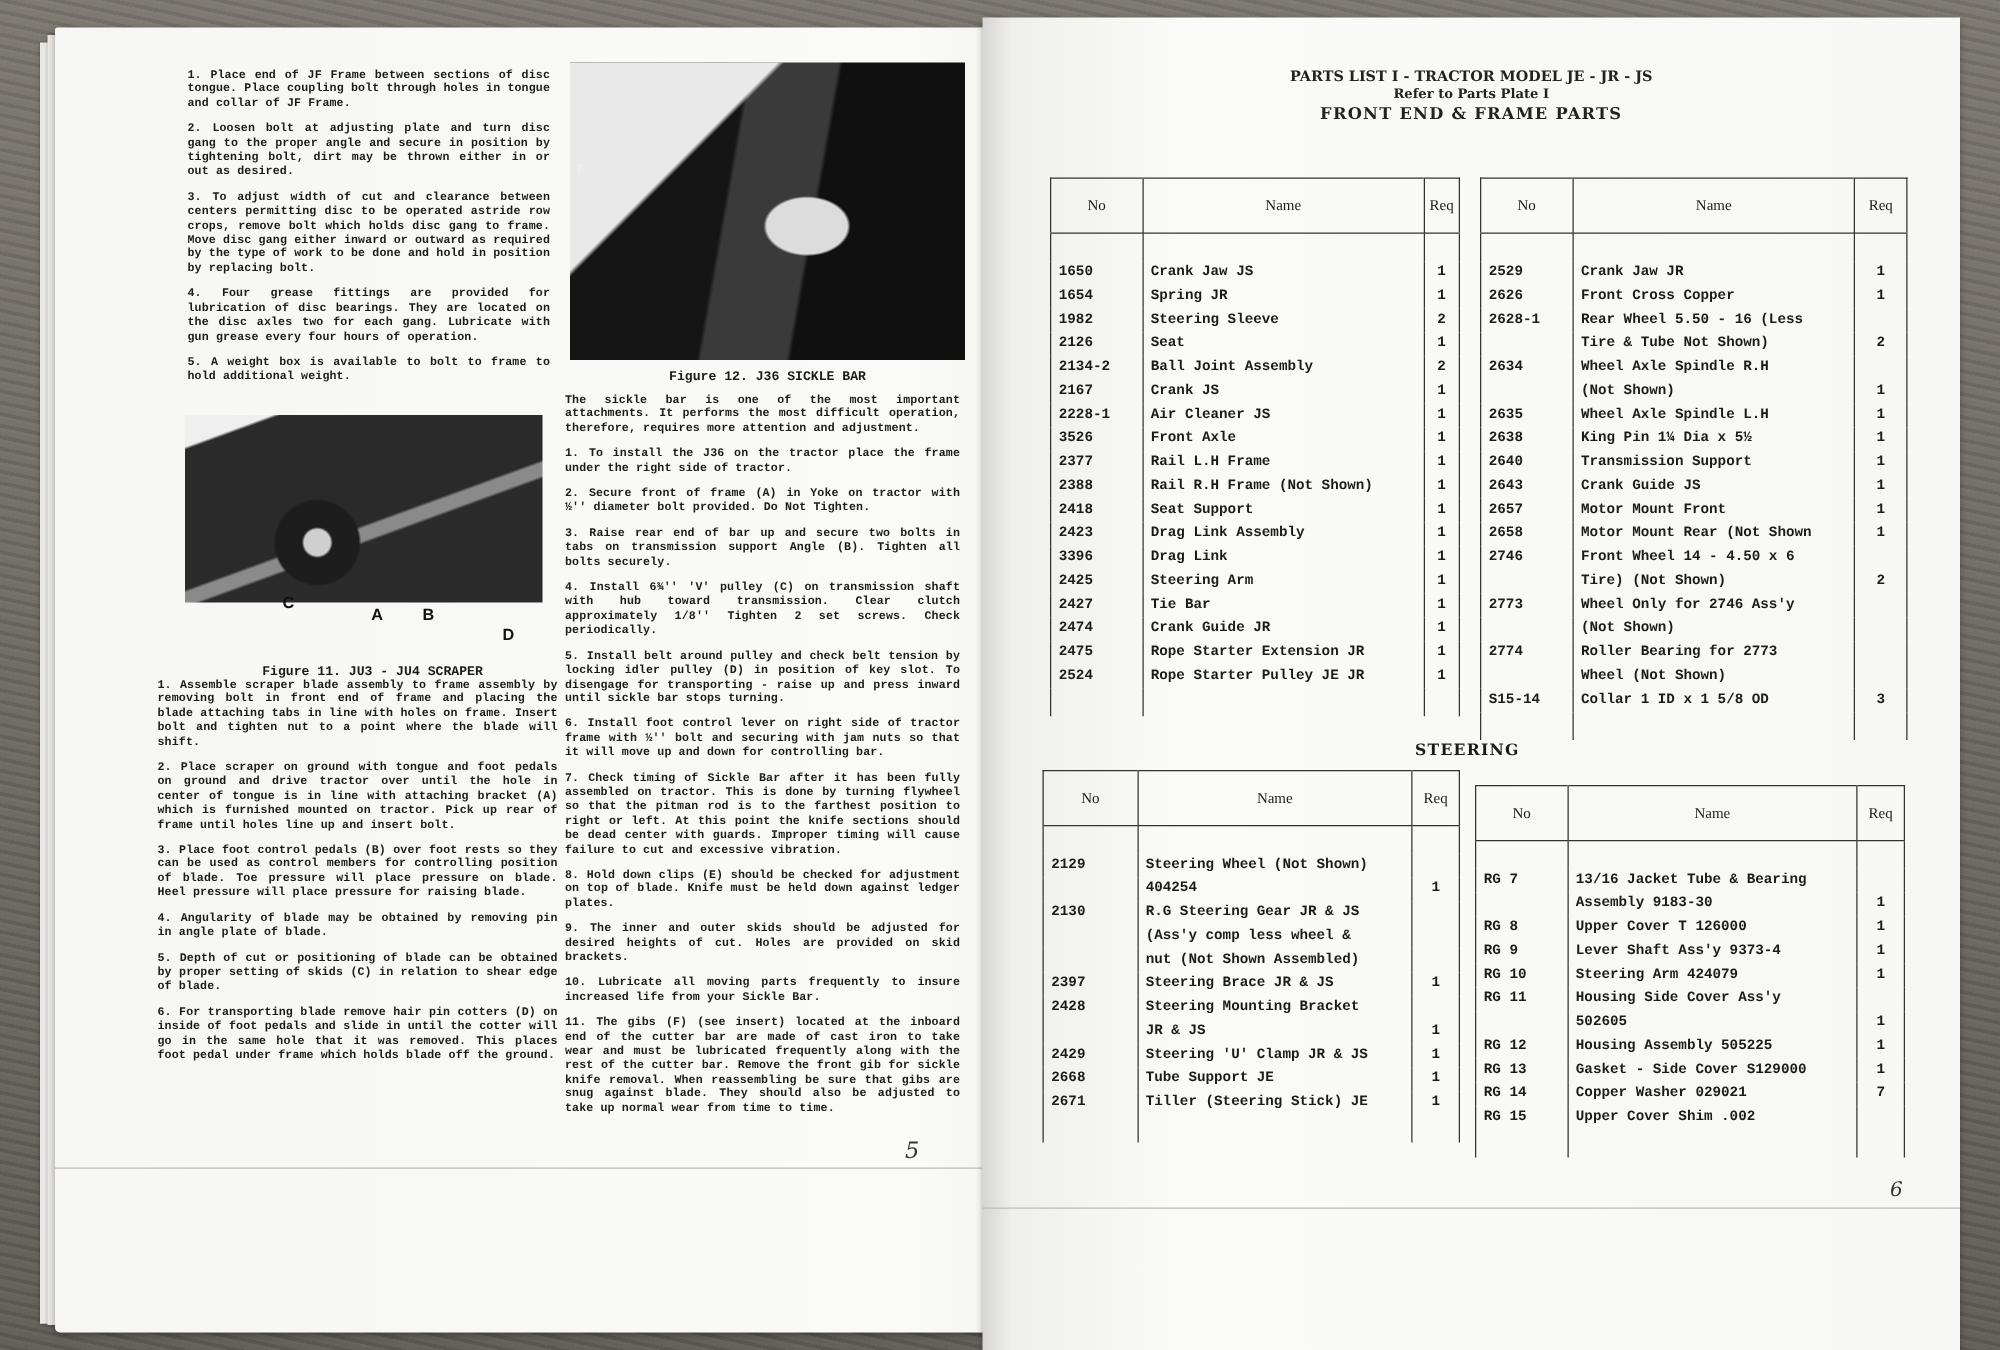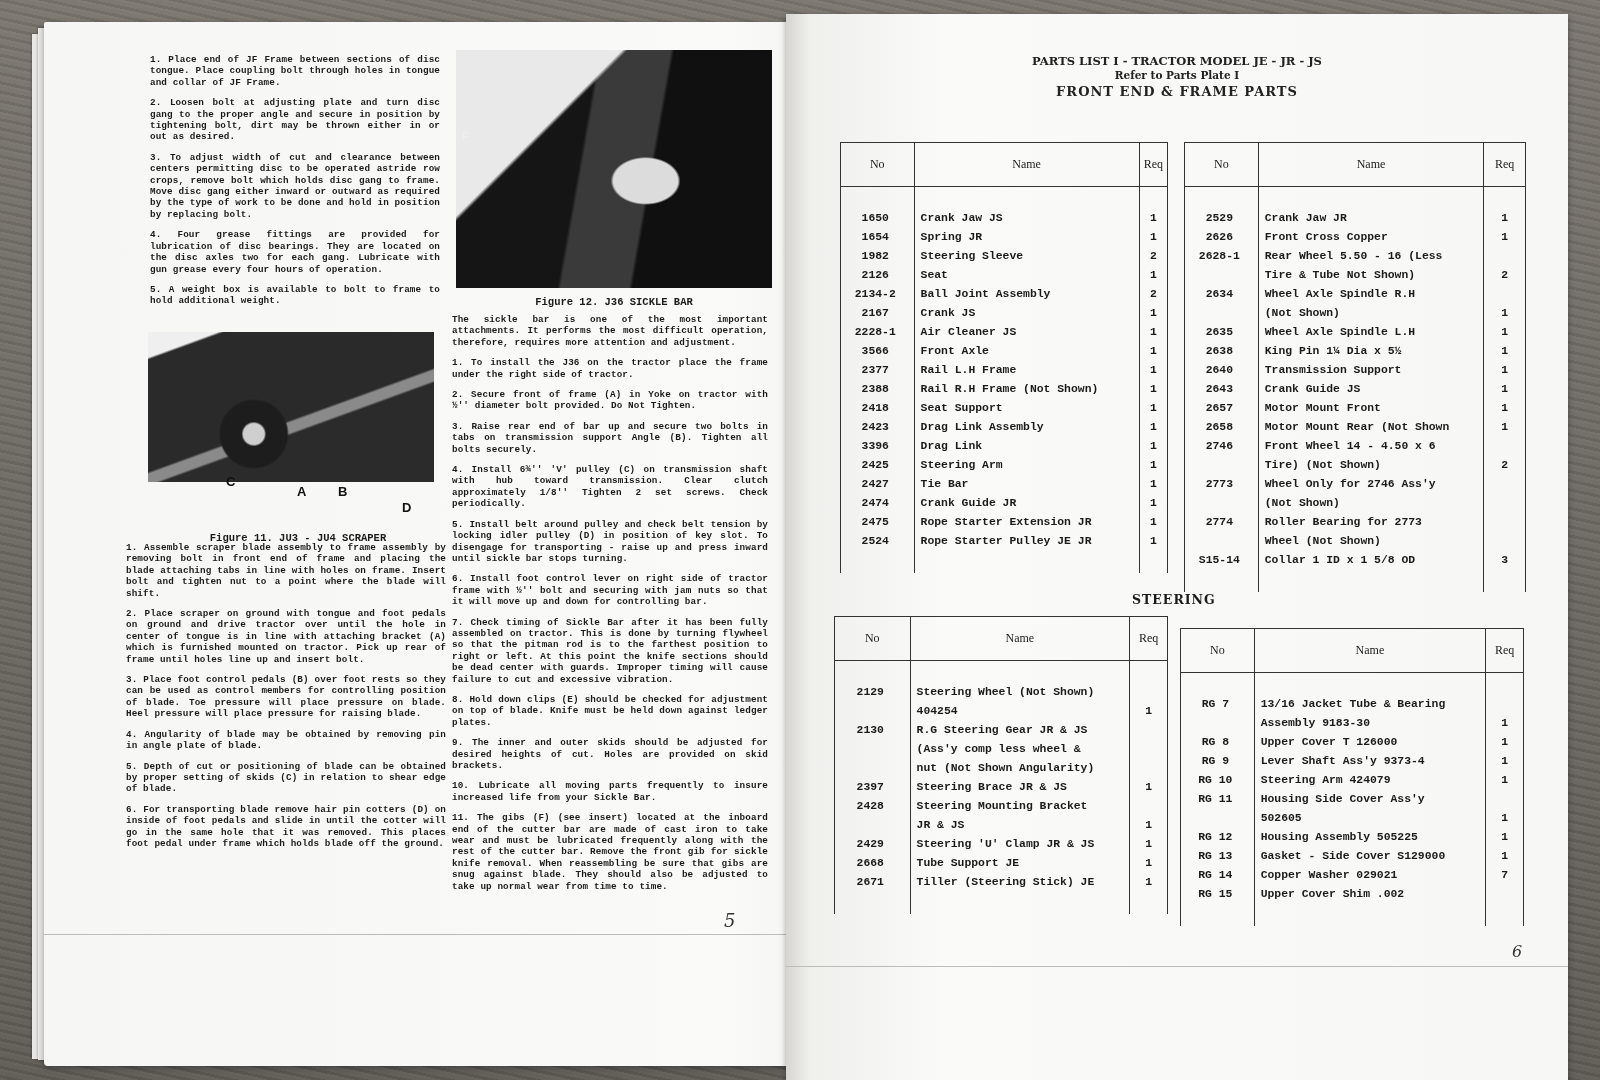--- a/index.html
+++ b/index.html
@@ -45,21 +45,21 @@
   .photo-label { position: absolute; font-family: "Liberation Sans", sans-serif; font-weight: bold; font-size: 13px; color: #111; }
 
   .page-num { position: absolute; font-family: "DejaVu Serif", serif; font-style: italic; font-size: 18px; color: #333; }
 
   .rp-header { position: absolute; left: 0; width: 782px; text-align: center; font-family: "DejaVu Serif", serif; font-weight: bold; color: #222; }
   .section-title { position: absolute; font-family: "DejaVu Serif", serif; font-weight: bold; font-size: 12.5px; letter-spacing: 1px; }
 
   table.parts { position: absolute; border-collapse: collapse; font-size: 11.4px; font-weight: bold; }
   table.parts th { font-family: "Liberation Serif", serif; font-weight: normal; font-size: 12px; height: 44px; border-bottom: 1.5px solid #333; padding: 0 4px; }
   table.parts td { vertical-align: top; padding: 0 6px; height: 19px; line-height: 19px; white-space: nowrap; }
-  table.parts td.no { text-align: center; padding-right: 10px; }
+  table.parts td.no { text-align: left; padding-right: 10px; }
   table.parts td.req { text-align: center; }
   table.parts .col-no, table.parts .col-name { border-right: 1.5px solid #333; }
   table.parts { border-left: 1.5px solid #333; border-right: 1.5px solid #333; border-top: 1.5px solid #333; }
   table.parts tr.spacer td { height: 22px; }
   .indent { padding-left: 18px; }
 </style>
 </head>
 <body>
 
 <div class="sheet-shadow" style="left:32px;top:34px;width:30px;height:1025px;"></div>
@@ -162,21 +162,21 @@
           <td class="no col-no">2167</td>
           <td class="col-name">Crank JS</td>
           <td class="req">1</td>
         </tr>
         <tr>
           <td class="no col-no">2228-1</td>
           <td class="col-name">Air Cleaner  JS</td>
           <td class="req">1</td>
         </tr>
         <tr>
-          <td class="no col-no">3566</td>
+          <td class="no col-no">3526</td>
           <td class="col-name">Front Axle</td>
           <td class="req">1</td>
         </tr>
         <tr>
           <td class="no col-no">2377</td>
           <td class="col-name">Rail L.H Frame</td>
           <td class="req">1</td>
         </tr>
         <tr>
           <td class="no col-no">2388</td>
@@ -379,21 +379,21 @@
           <td class="col-name">R.G Steering Gear JR &amp; JS</td>
           <td class="req"></td>
         </tr>
         <tr>
           <td class="no col-no"></td>
           <td class="col-name indent">(Ass'y comp less wheel &amp;</td>
           <td class="req"></td>
         </tr>
         <tr>
           <td class="no col-no"></td>
-          <td class="col-name indent">nut (Not Shown Angularity)</td>
+          <td class="col-name indent">nut (Not Shown Assembled)</td>
           <td class="req"></td>
         </tr>
         <tr>
           <td class="no col-no">2397</td>
           <td class="col-name">Steering Brace JR &amp; JS</td>
           <td class="req">1</td>
         </tr>
         <tr>
           <td class="no col-no">2428</td>
           <td class="col-name">Steering Mounting Bracket</td>

